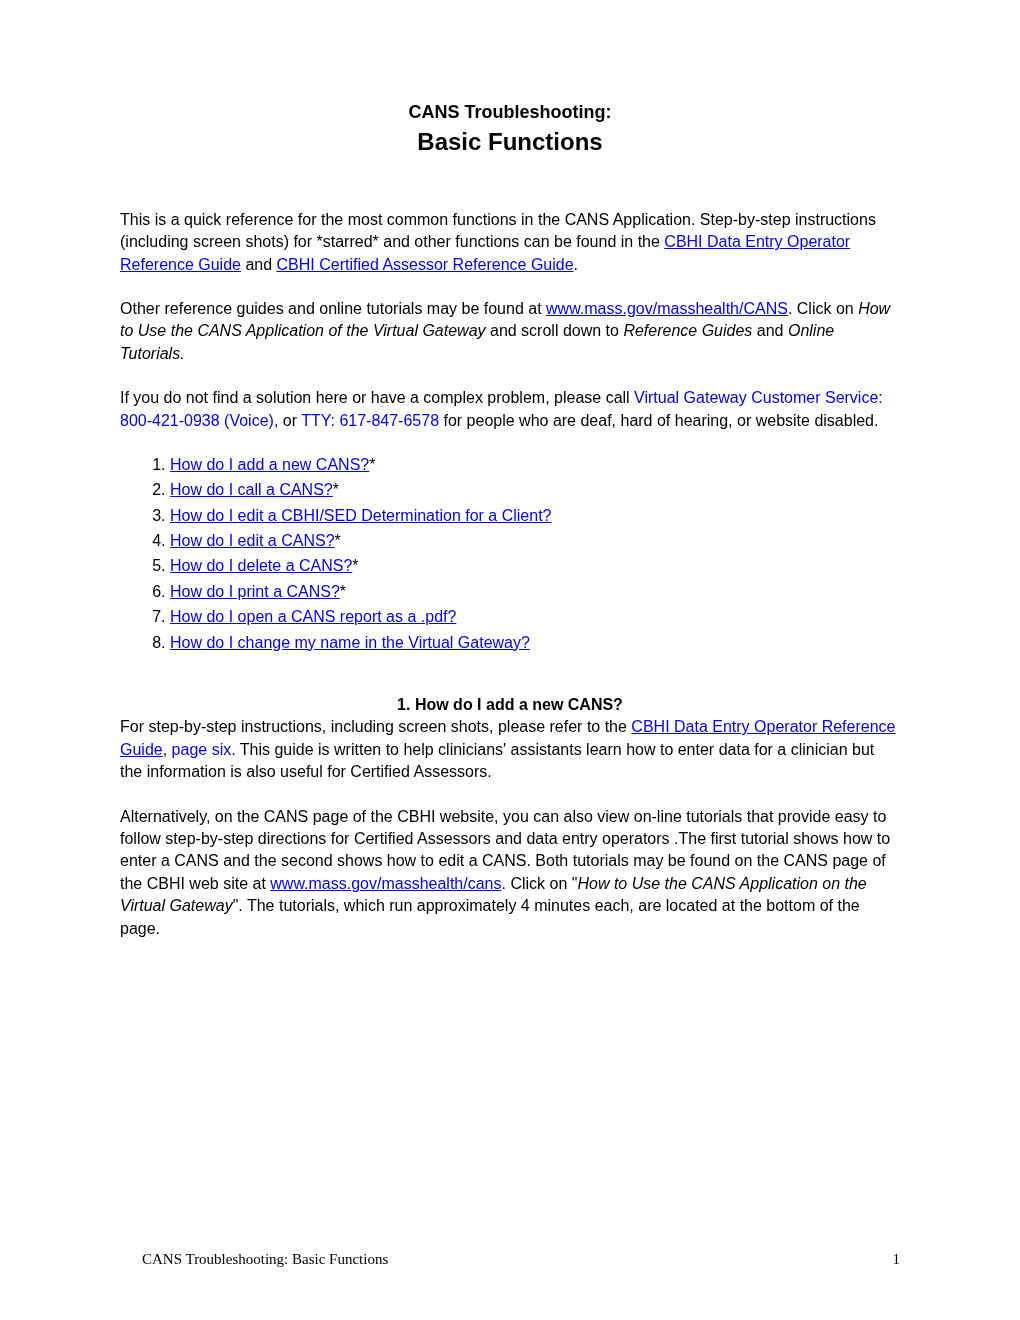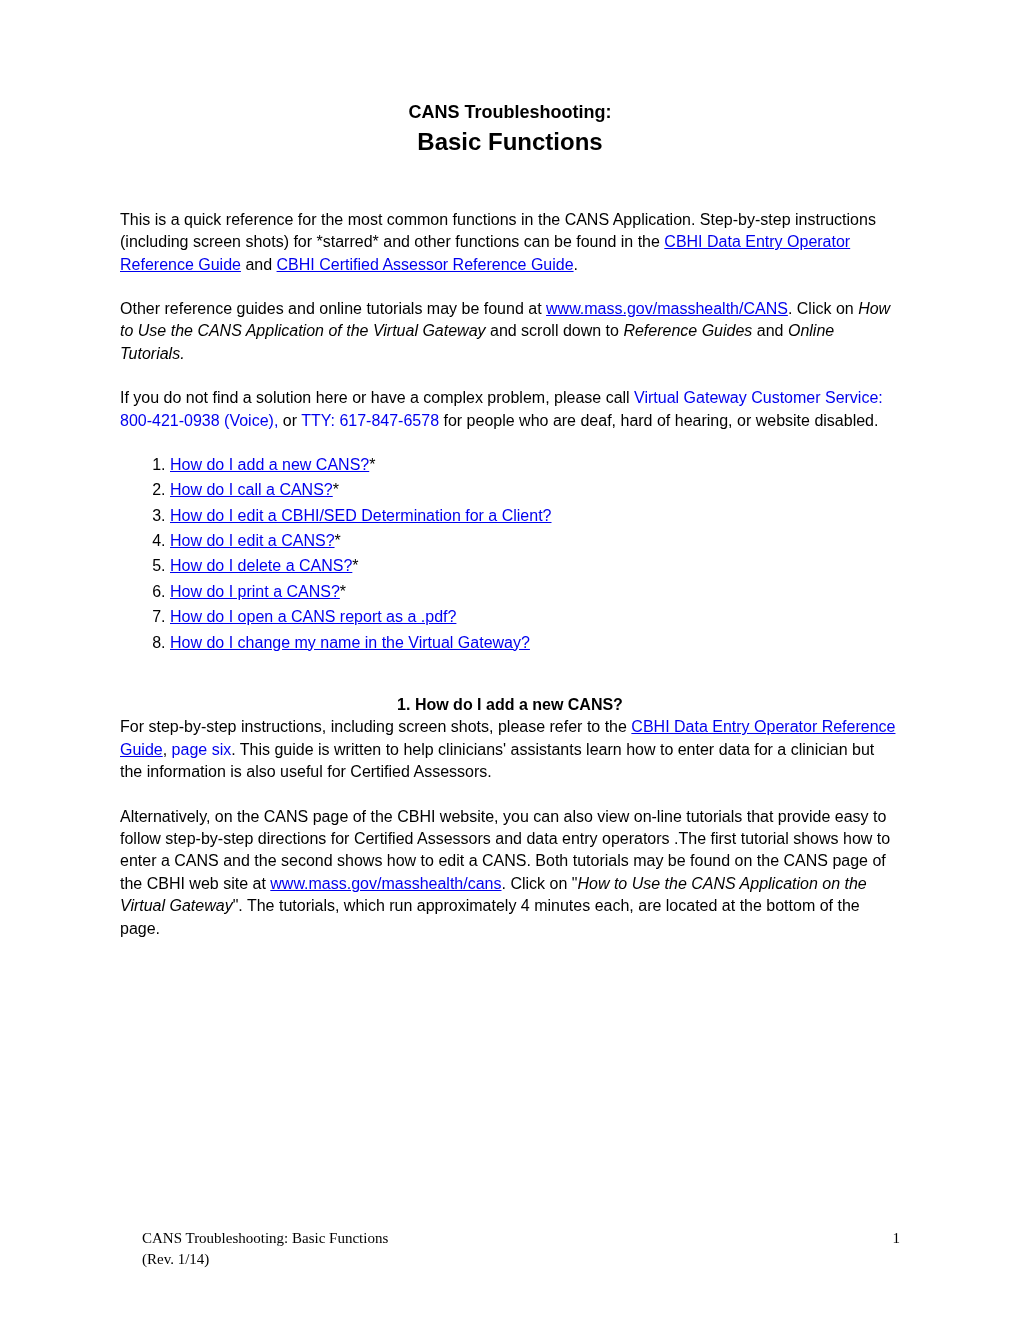--- a/index.html
+++ b/index.html
@@ -110,18 +110,17 @@
     <span>For step-by-step instructions, including screen shots, please refer to the </span><a href="#" class="link">CBHI Data Entry Operator Reference Guide</a><span>, </span><span class="blue-text">page six</span><span>. This guide is written to help clinicians' assistants learn how to enter data for a clinician but the information is also useful for Certified Assessors.</span>
   </div>
 
   <div class="para">
     <span>Alternatively, on the CANS page of the CBHI website, you can also view on-line tutorials that provide easy to follow step-by-step directions for Certified Assessors and data entry operators .The first tutorial shows how to enter a CANS and the second shows how to edit a CANS. Both tutorials may be found on the CANS page of the CBHI web site at </span><a href="#" class="link">www.mass.gov/masshealth/cans</a><span>. Click on "</span><span class="italic">How to Use the CANS Application on the Virtual Gateway</span><span>". The tutorials, which run approximately 4 minutes each, are located at the bottom of the page.</span>
   </div>
 
   <div class="footer">
     <div class="footer-left">
       <div>CANS Troubleshooting: Basic Functions</div>
-      <div>(Rev. 1/14)</div>
     </div>
     <div class="footer-right">1</div>
   </div>
 
 </div>
 
 </body></html>

